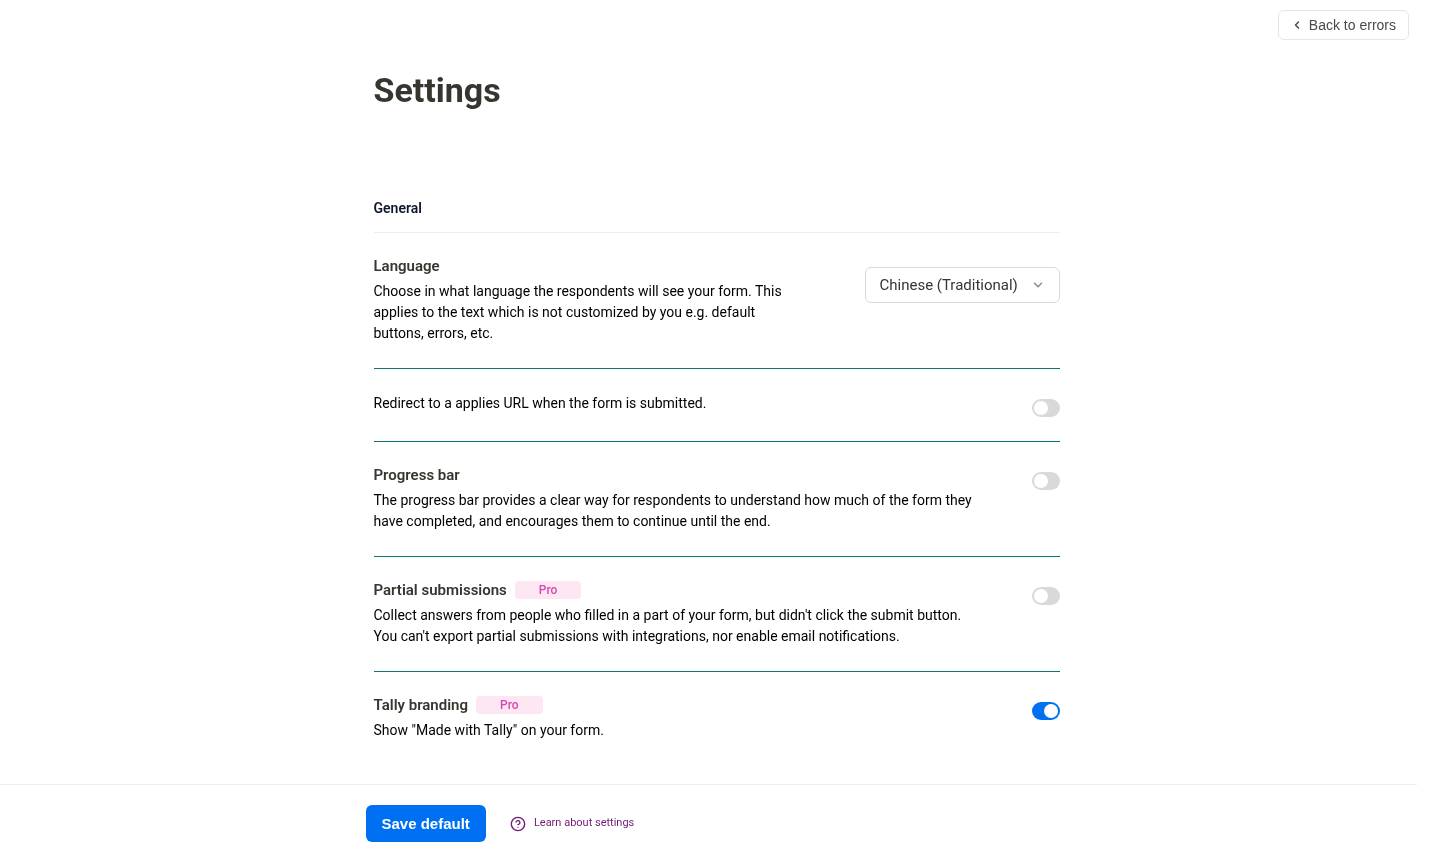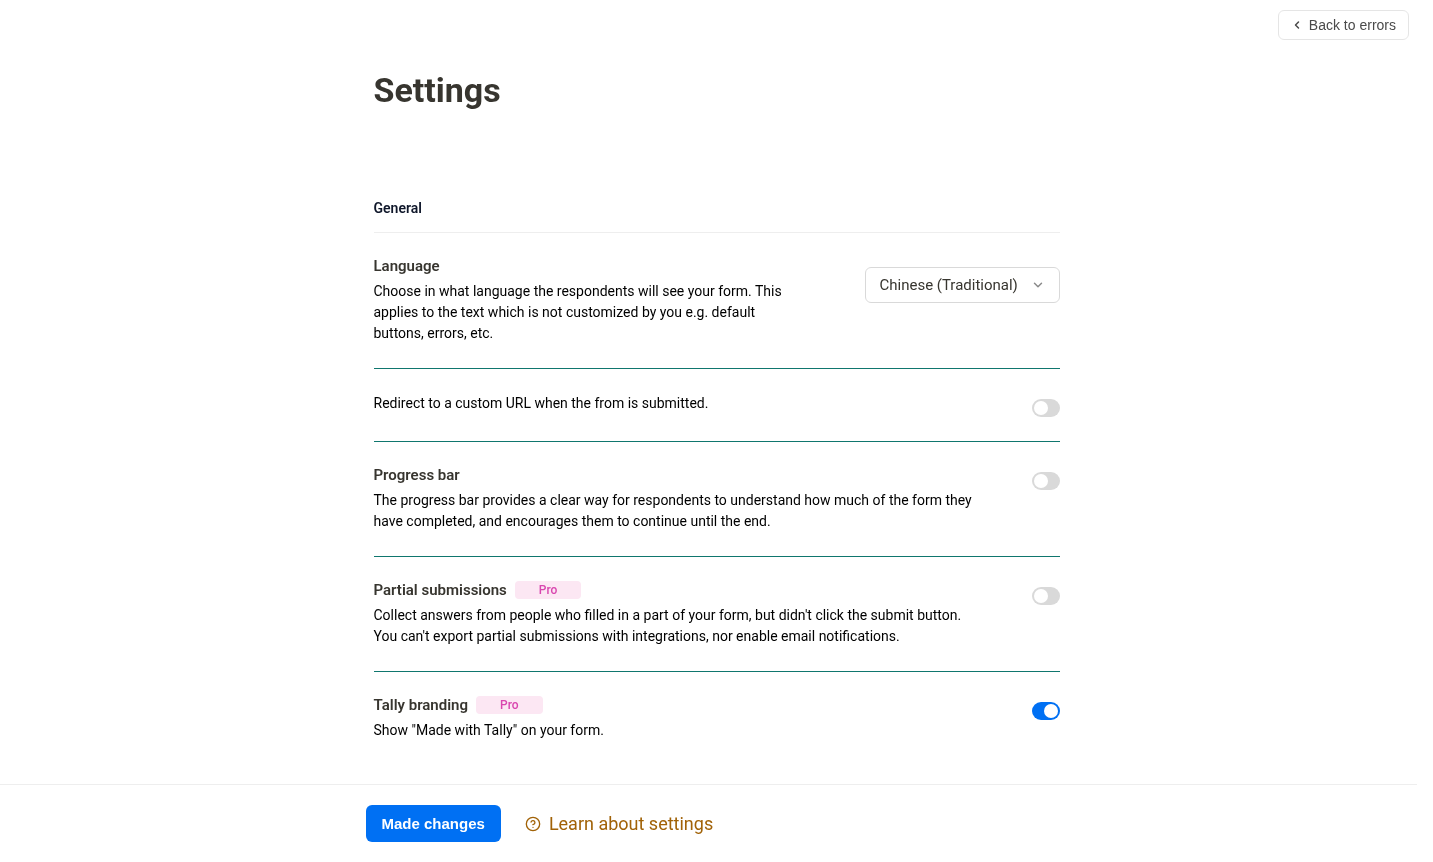--- a/index.html
+++ b/index.html
@@ -175,24 +175,23 @@
       color: #fff;
       border: none;
       border-radius: 6px;
       padding: 10px 16px;
       font-size: 15px;
       font-weight: 600;
       cursor: pointer;
     }
     .learn-link {
       display: flex;
-      align-items: center;
       gap: 8px;
-      color: #a16207;
-      font-size: 18px;
+      color: #701a75;
+      font-size: 11px;
       cursor: pointer;
     }
     .learn-link svg {
       width: 16px;
       height: 16px;
     }
     .lang-desc {
       max-width: 430px;
     }
     
@@ -236,21 +235,21 @@
       <div class="language-select">
         <span>Chinese (Traditional)</span>
         <svg viewBox="0 0 24 24" fill="none" stroke="currentColor" stroke-width="2.5" stroke-linecap="round" stroke-linejoin="round">
             <polyline points="6 9 12 15 18 9"></polyline>
           </svg>
       </div>
     </div>
 
     <div class="setting-row">
       <div class="setting-text">
-        <div class="setting-desc">Redirect to a custom URL when the from is submitted.</div>
+        <div class="setting-desc">Redirect to a applies URL when the form is submitted.</div>
       </div>
       <div class="toggle toggle-off">
         <div class="toggle-knob"></div>
       </div>
     </div>
 
     <div class="setting-row">
       <div class="setting-text">
         <div class="setting-label-row">
           <div class="setting-label">Progress bar</div>
@@ -286,21 +285,21 @@
       <div class="toggle toggle-on">
         <div class="toggle-knob"></div>
       </div>
     </div>
 
   </div>
 </div>
 
 <div class="footer">
   <div class="footer-inner">
-    <button class="save-button">Made changes</button>
+    <button class="save-button">Save default</button>
     <div class="learn-link">
       <svg viewBox="0 0 24 24" fill="none" stroke="currentColor" stroke-width="2" stroke-linecap="round" stroke-linejoin="round">
           <circle cx="12" cy="12" r="10"></circle>
           <path d="M9.09 9a3 3 0 0 1 5.83 1c0 2-3 3-3 3"></path>
           <line x1="12" y1="17" x2="12.01" y2="17"></line>
         </svg>
       <span>Learn about settings</span>
     </div>
   </div>
 </div>

